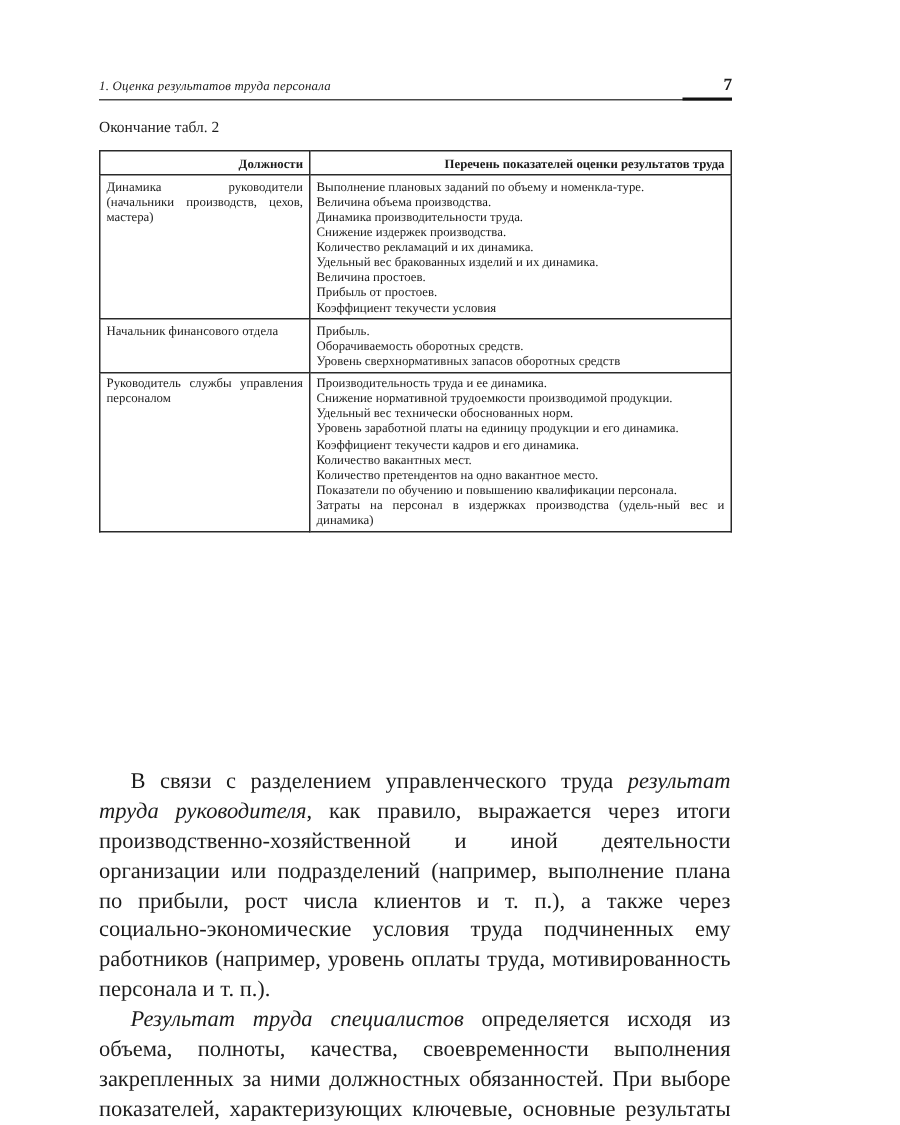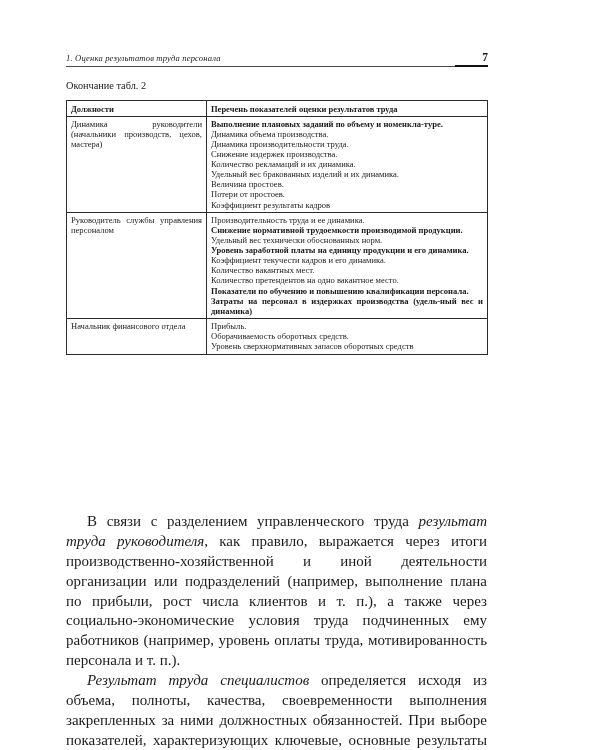--- a/index.html
+++ b/index.html
@@ -84,41 +84,40 @@
     table-layout: fixed;
   }
   .tbl td, .tbl th {
     border: 0.8px solid #2a2a2a;
     vertical-align: top;
     padding: 1.5px 4px 2.5px 4px;
     font-size: 8.55px;
     line-height: 1.185;
   }
   .tbl th {
-    text-align: left;
+    text-align: right;
     font-weight: bold;
     font-size: 8.5px;
     padding-top: 2.5px;
     padding-bottom: 2.5px;
   }
   .col-pos { width: 140px; }
   .col-ind { width: 281px; }
 
   .cell-just {
     text-align: justify;
     text-align-last: left;
     hyphens: manual;
   }
   .cell-line {
     display: block;
   }
   .cell-line.just {
     text-align: justify;
     text-align-last: left;
-    font-weight: bold;
   }
 
   
   .body-text {
     position: absolute;
     left: 66px;
     top: 512px;
     width: 421px;
     font-size: 15px;
     line-height: 1.325;
@@ -159,52 +158,52 @@
       <tr>
         <th>Должности</th>
         <th>Перечень показателей оценки результатов труда</th>
       </tr>
     </thead>
     <tbody>
       <tr>
         <td class="cell-just">Динамика руководители (начальники производств, цехов, мастера)</td>
         <td>
           <span class="cell-line just">Выполнение плановых заданий по объему и номенкла-туре.</span>
-          <span class="cell-line">Динамика объема производства.</span>
+          <span class="cell-line">Величина объема производства.</span>
           <span class="cell-line">Динамика производительности труда.</span>
           <span class="cell-line">Снижение издержек производства.</span>
           <span class="cell-line">Количество рекламаций и их динамика.</span>
           <span class="cell-line">Удельный вес бракованных изделий и их динамика.</span>
           <span class="cell-line">Величина простоев.</span>
-          <span class="cell-line">Потери от простоев.</span>
-          <span class="cell-line">Коэффициент результаты кадров</span>
+          <span class="cell-line">Прибыль от простоев.</span>
+          <span class="cell-line">Коэффициент текучести условия</span>
+        </td>
+      </tr>
+      <tr>
+        <td class="cell-just">Начальник финансового отдела</td>
+        <td>
+          <span class="cell-line">Прибыль.</span>
+          <span class="cell-line">Оборачиваемость оборотных средств.</span>
+          <span class="cell-line">Уровень сверхнормативных запасов оборотных средств</span>
         </td>
       </tr>
       <tr>
         <td class="cell-just">Руководитель службы управления персоналом</td>
         <td>
           <span class="cell-line">Производительность труда и ее динамика.</span>
           <span class="cell-line just">Снижение нормативной трудоемкости производимой продукции.</span>
           <span class="cell-line">Удельный вес технически обоснованных норм.</span>
           <span class="cell-line just">Уровень заработной платы на единицу продукции и его динамика.</span>
           <span class="cell-line">Коэффициент текучести кадров и его динамика.</span>
           <span class="cell-line">Количество вакантных мест.</span>
           <span class="cell-line">Количество претендентов на одно вакантное место.</span>
           <span class="cell-line just">Показатели по обучению и повышению квалификации персонала.</span>
           <span class="cell-line just">Затраты на персонал в издержках производства (удель-ный вес и динамика)</span>
         </td>
       </tr>
-      <tr>
-        <td class="cell-just">Начальник финансового отдела</td>
-        <td>
-          <span class="cell-line">Прибыль.</span>
-          <span class="cell-line">Оборачиваемость оборотных средств.</span>
-          <span class="cell-line">Уровень сверхнормативных запасов оборотных средств</span>
-        </td>
-      </tr>
     </tbody>
   </table>
 
   <div class="body-text">
     <p><span>В связи с разделением управленческого труда </span><span class="it">результат труда руководителя</span><span>, как правило, выражается через итоги производственно-хозяйственной и иной деятельности организации или подразделений (например, выполнение плана по прибыли, рост числа клиентов и т. п.), а также через социально-экономические условия труда подчиненных ему работников (например, уровень оплаты труда, мотивированность персонала и т. п.).</span></p>
     <p><span class="it">Результат труда специалистов</span><span> определяется исходя из объема, полноты, качества, своевременности выполнения закрепленных за ними должностных обязанностей. При выборе показателей, характеризующих ключевые, основные результаты труда руководителей и специалистов, следует учитывать, что они оказывают непосредственное и решающее влияние на результат всей деятельности организации; занимают значительную часть рабочего времени</span></p>
   </div>
 
 </div>
 

